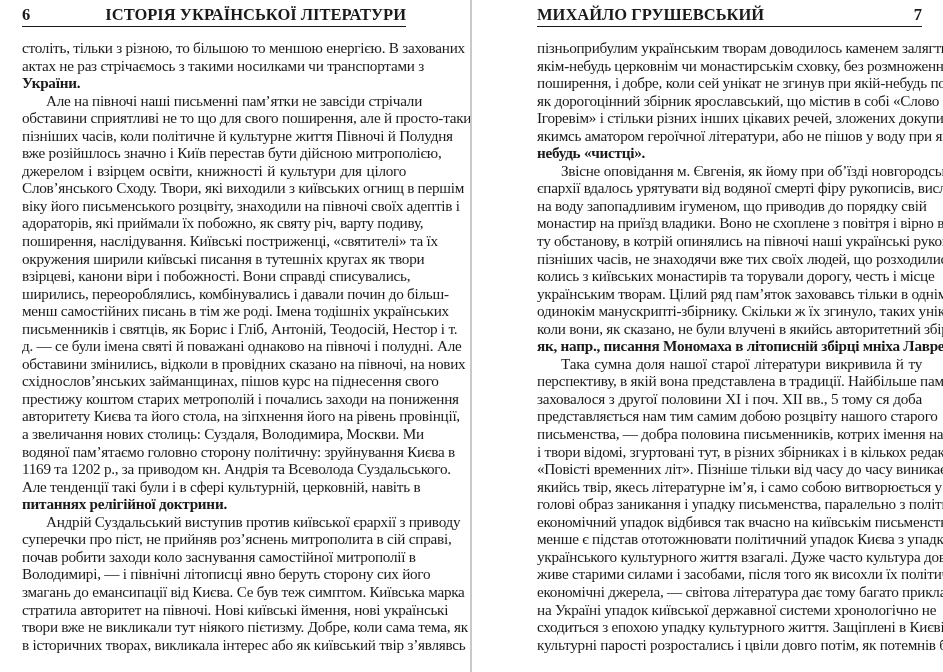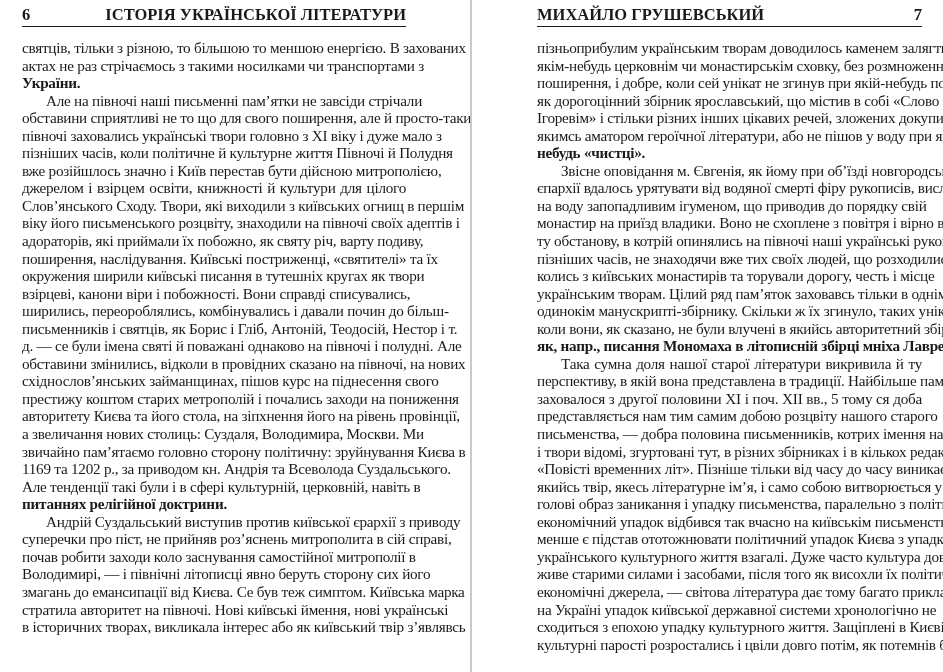--- a/index.html
+++ b/index.html
@@ -45,53 +45,54 @@
 <body>
 
 <div class="spread">
 
   <div class="page left">
     <div class="header">
       <span class="num">6</span>
       <span>ІСТОРІЯ УКРАЇНСЬКОЇ ЛІТЕРАТУРИ</span>
     </div>
     <div class="body" id="left-body">
-        <span class="line">святців, тільки з різною, то більшою то меншою енергією. В захованих</span>
+        <span class="line">століть, тільки з різною, то більшою то меншою енергією. В захованих</span>
         <span class="line">актах не раз стрічаємось з такими носилками чи транспортами з</span>
         <span class="line last">України.</span>
         <span class="line indent">Але на півночі наші письменні пам’ятки не завсіди стрічали</span>
         <span class="line">обставини сприятливі не то що для свого поширення, але й просто-таки</span>
-        <span class="line">півночі заховались українські твори головно з XI віку і дуже мало з</span>
         <span class="line">пізніших часів, коли політичне й культурне життя Півночі й Полудня</span>
         <span class="line">вже розійшлось значно і Київ перестав бути дійсною митрополією,</span>
         <span class="line">джерелом і взірцем освіти, книжності й культури для цілого</span>
         <span class="line">Слов’янського Сходу. Твори, які виходили з київських огнищ в першім</span>
         <span class="line">віку його письменського розцвіту, знаходили на півночі своїх адептів і</span>
         <span class="line">адораторів, які приймали їх побожно, як святу річ, варту подиву,</span>
         <span class="line">поширення, наслідування. Київські постриженці, «святителі» та їх</span>
         <span class="line">окружения ширили київські писання в тутешніх кругах як твори</span>
         <span class="line">взірцеві, канони віри і побожності. Вони справді списувались,</span>
         <span class="line">ширились, переороблялись, комбінувались і давали почин до більш-</span>
+        <span class="line">менш самостійних писань в тім же роді. Імена тодішніх українських</span>
         <span class="line">письменників і святців, як Борис і Гліб, Антоній, Теодосій, Нестор і т.</span>
         <span class="line">д. — се були імена святі й поважані однаково на півночі і полудні. Але</span>
         <span class="line">обставини змінились, відколи в провідних сказано на півночі, на нових</span>
         <span class="line">східнослов’янських займанщинах, пішов курс на піднесення свого</span>
         <span class="line">престижу коштом старих метрополій і почались заходи на пониження</span>
         <span class="line">авторитету Києва та його стола, на зіпхнення його на рівень провінції,</span>
         <span class="line">а звеличання нових столиць: Суздаля, Володимира, Москви. Ми</span>
-        <span class="line">звичайно пам’ятаємо головно сторону політичну: зруйнування Києва в</span>
+        <span class="line">водяної пам’ятаємо головно сторону політичну: зруйнування Києва в</span>
         <span class="line">1169 та 1202 р., за приводом кн. Андрія та Всеволода Суздальського.</span>
         <span class="line">Але тенденції такі були і в сфері культурній, церковній, навіть в</span>
         <span class="line last">питаннях релігійної доктрини.</span>
         <span class="line indent">Андрій Суздальський виступив против київської єрархії з приводу</span>
         <span class="line">суперечки про піст, не прийняв роз’яснень митрополита в сій справі,</span>
         <span class="line">почав робити заходи коло заснування самостійної митрополії в</span>
         <span class="line">Володимирі, — і північні літописці явно беруть сторону сих його</span>
         <span class="line">змагань до емансипації від Києва. Се був теж симптом. Київська марка</span>
         <span class="line">стратила авторитет на півночі. Нові київські ймення, нові українські</span>
+        <span class="line">твори вже не викликали тут ніякого пієтизму. Добре, коли сама тема, як</span>
         <span class="line">в історичних творах, викликала інтерес або як київський твір з’являвсь</span>
       </div>
   </div>
 
   <div class="gutter"></div>
 
   <div class="page right">
     <div class="header">
       <span>МИХАЙЛО ГРУШЕВСЬКИЙ</span>
       <span class="num">7</span>

